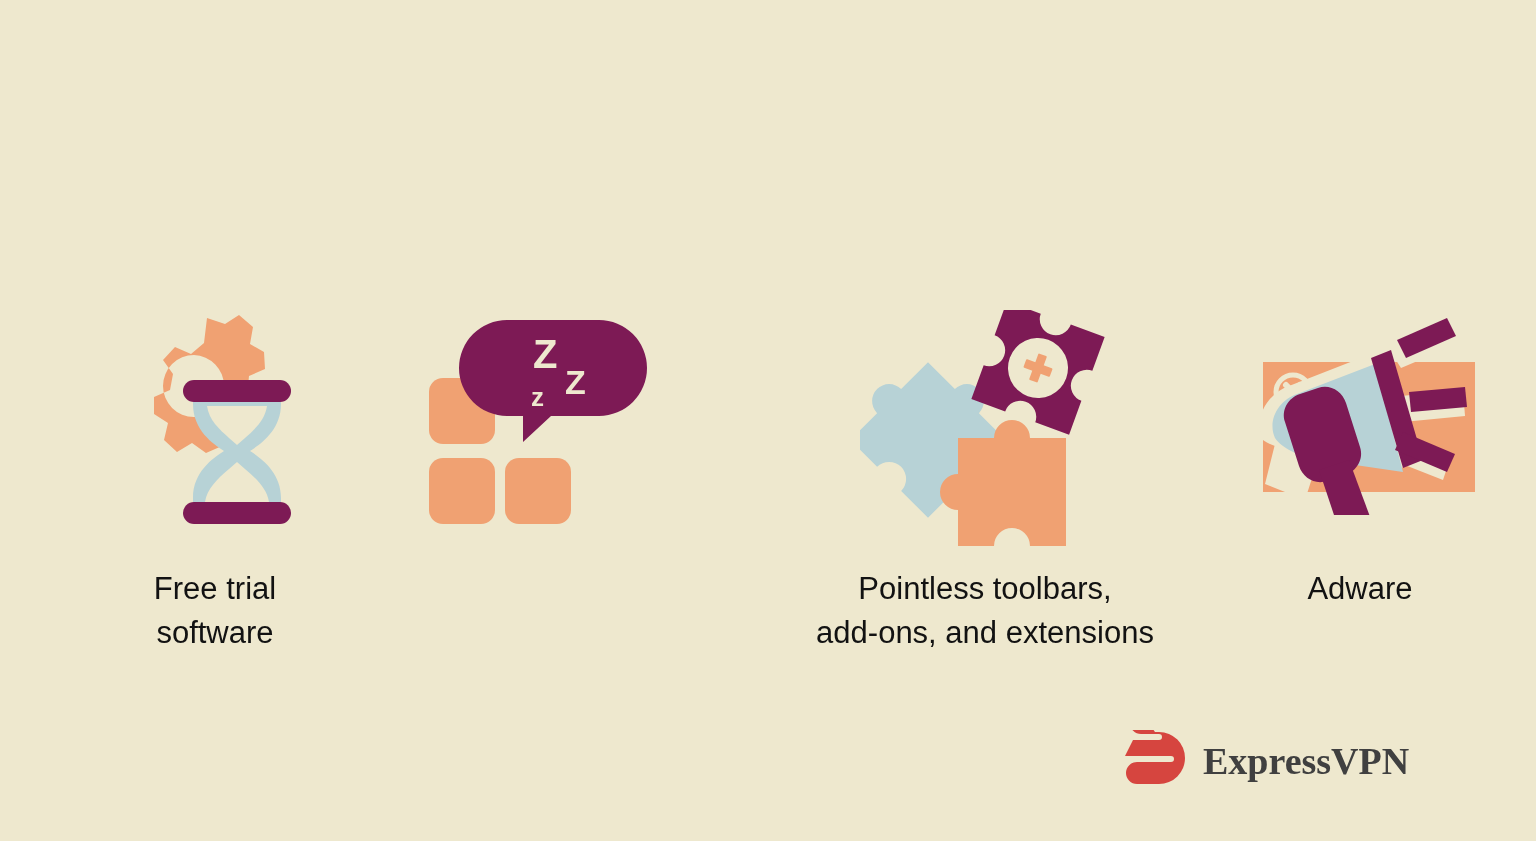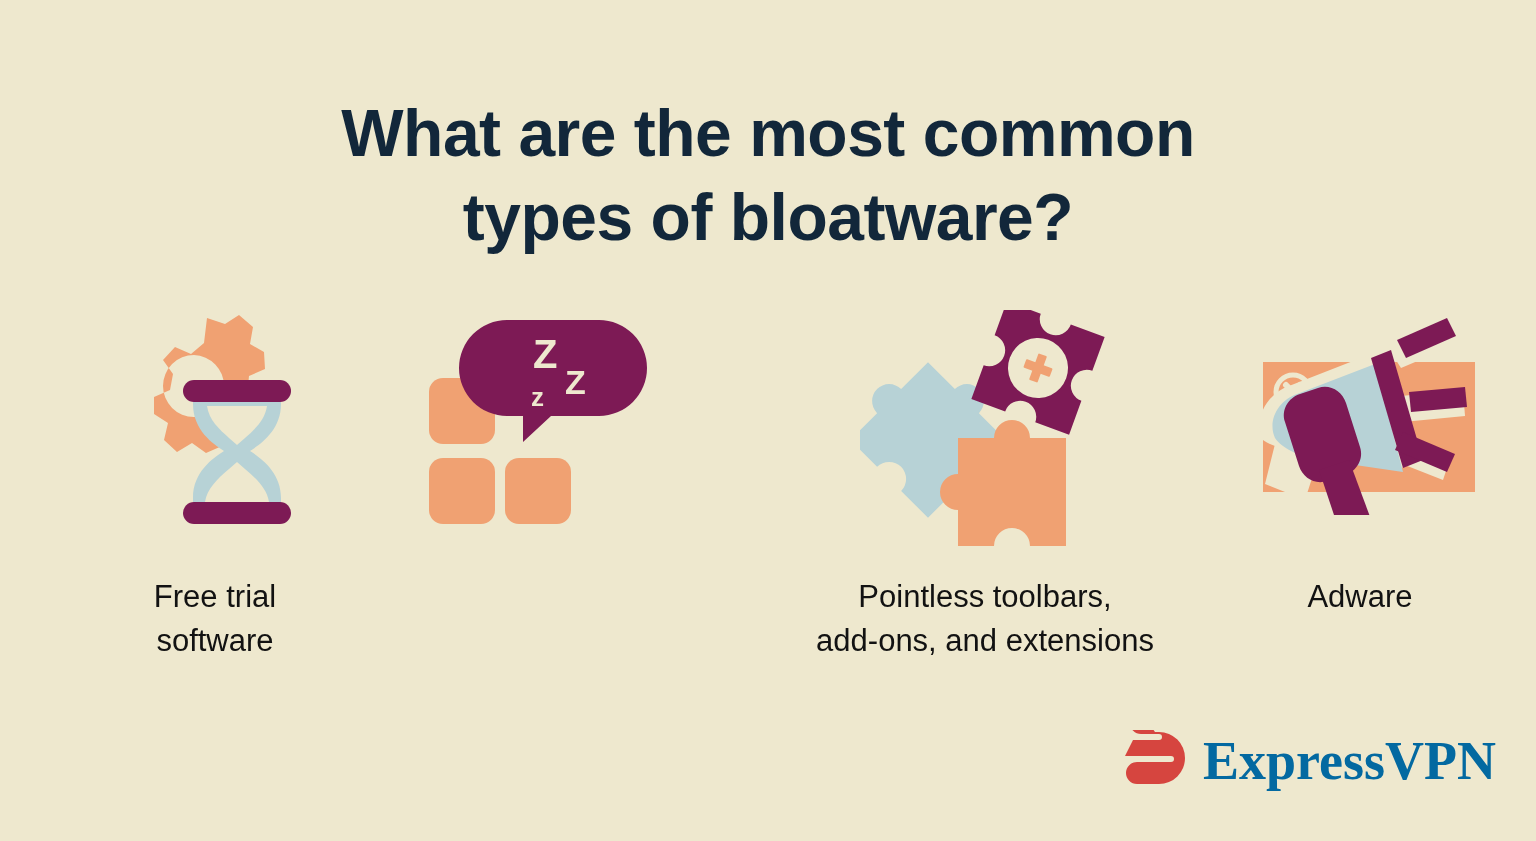--- a/index.html
+++ b/index.html
@@ -57,21 +57,21 @@
     position: relative;
     height: 245px;
     width: 100%;
   }
   .caption {
     color: #121212;
     font-size: 31px;
     line-height: 1.42;
     font-weight: 400;
     white-space: pre-line;
-    margin-top: 20px;
+    margin-top: 12px;
   }
 
   
   .icon-svg {
     position: absolute;
     left: 50%;
     transform: translateX(-50%);
     top: 0;
   }
 
@@ -79,37 +79,33 @@
   .logo {
     position: absolute;
     left: 1125px;
     top: 730px;
     display: flex;
     align-items: center;
     gap: 14px;
   }
   .logo-mark { display: block; }
   .logo-word {
-    color: #0369a1;
+    color: #404040;
     font-family: "Liberation Serif", serif;
-    font-size: 54px;
+    font-size: 38px;
     font-weight: bold;
     letter-spacing: 0px;
     line-height: 1;
   }
 </style>
 </head>
 <body>
 
 <div id="infographic">
 
-  <div class="title">
-    <span class="title-line">What are the most common</span>
-    <span class="title-line">types of bloatware?</span>
-  </div>
 
   <div class="columns">
 
     <div class="column col-0">
       <div class="icon-wrap">
         <svg class="icon-svg" width="200" height="230" viewBox="0 0 200 230">
 
           <g>
             <path fill="#F0A172" d="
               M92 8

